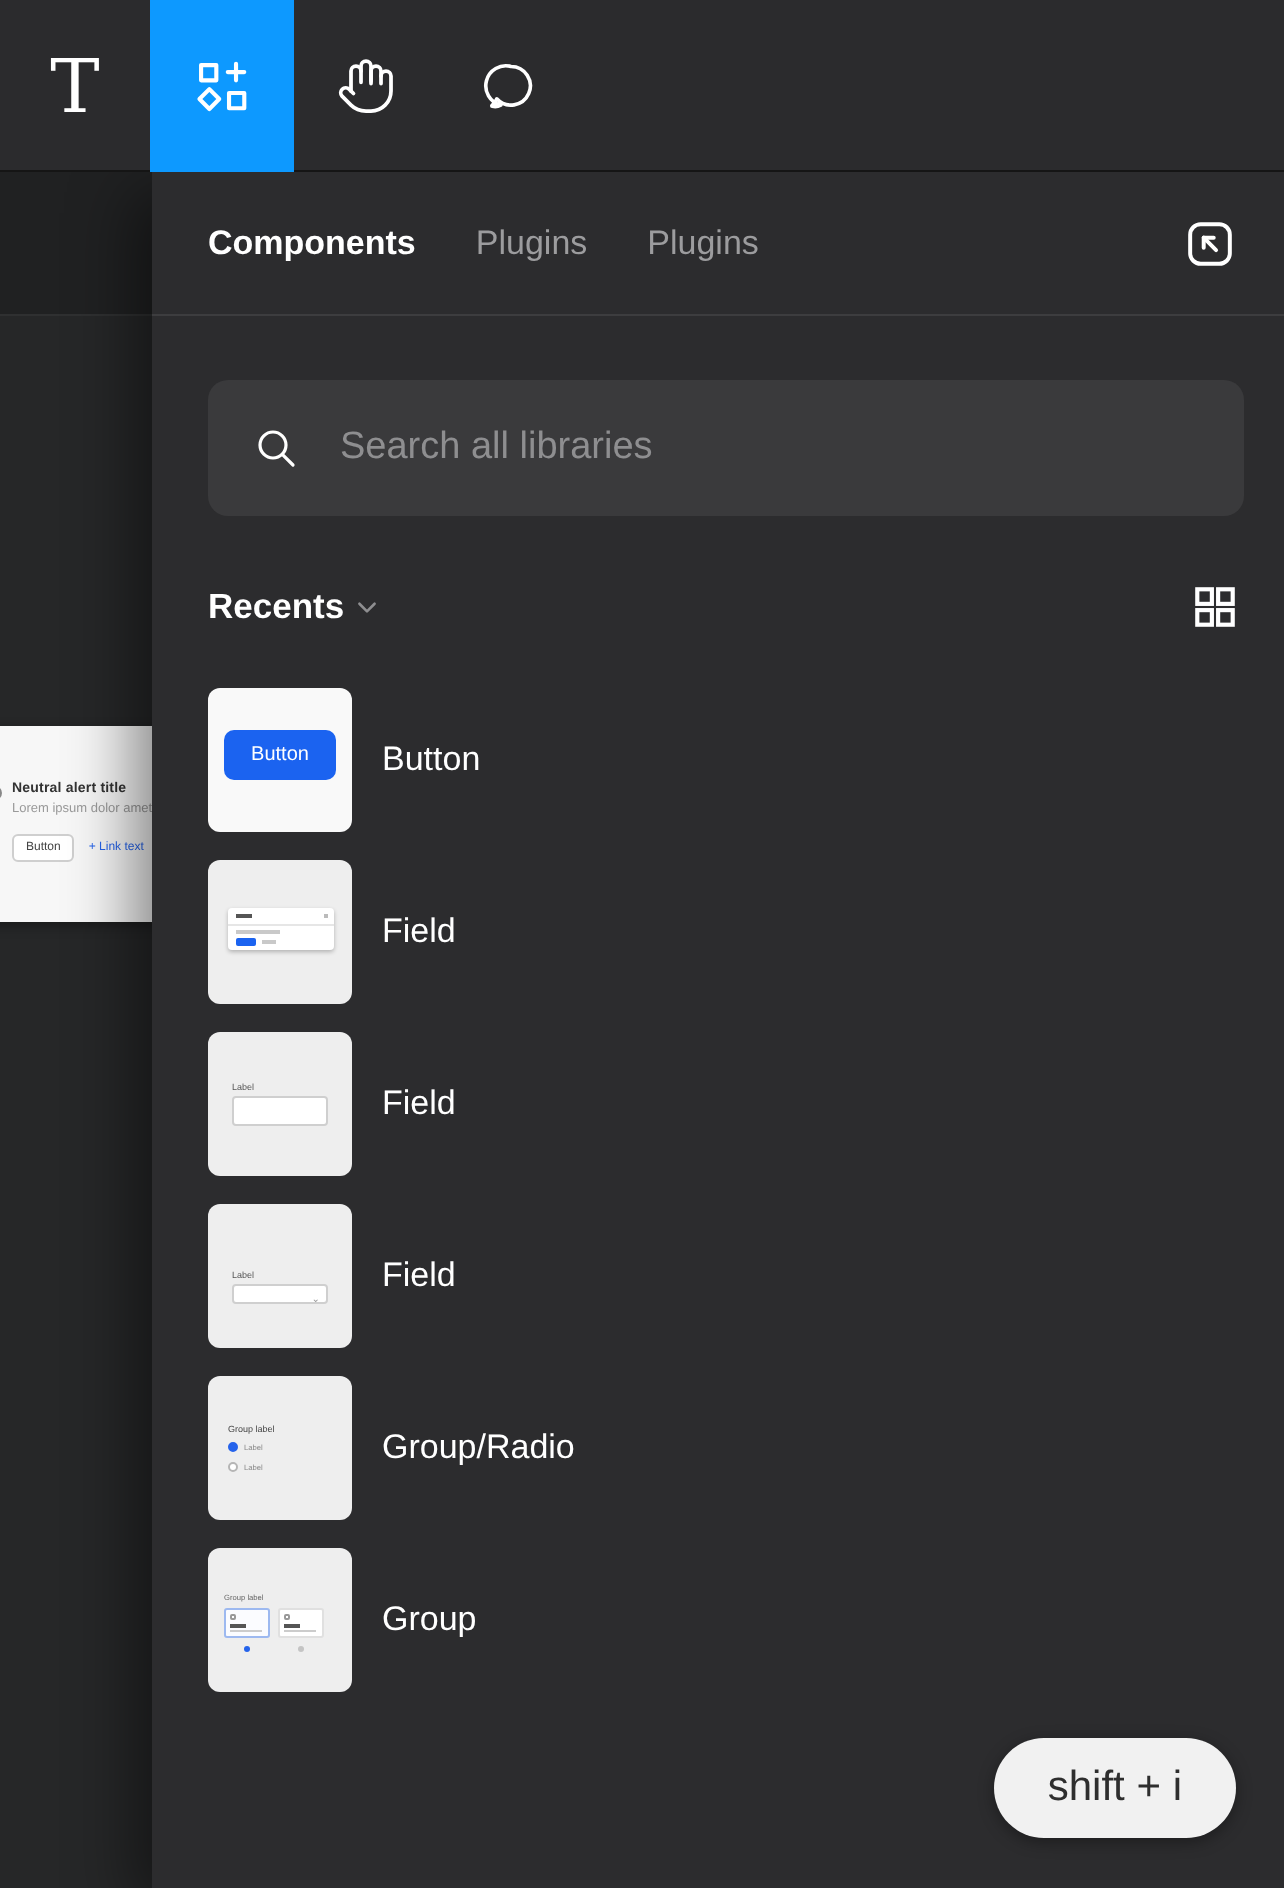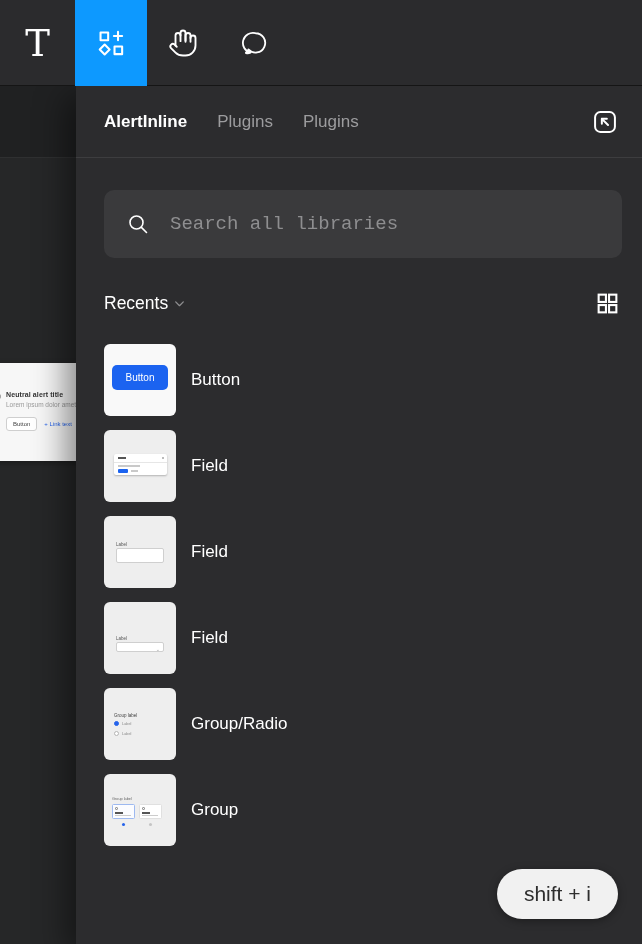--- a/index.html
+++ b/index.html
@@ -66,29 +66,29 @@
   .popout-btn { margin-left:auto; width:30px; height:30px; display:flex; align-items:center; justify-content:center; cursor:pointer; }
   .popout-btn svg { stroke:#fff; fill:none; stroke-linecap:round; stroke-linejoin:round; }
 
   .search-wrap {
     margin:32px 20px 0 28px; height:68px; background:#3a3a3c; border-radius:10px;
     display:flex; align-items:center; padding:0 22px; gap:20px; flex:none;
   }
   .search-wrap svg { stroke:#fff; fill:none; stroke-linecap:round; flex:none; }
   .search-input {
     flex:1; background:transparent; border:none; outline:none;
-    font-family:Liberation Mono, monospace;
+    font-family:Liberation Sans, sans-serif;
     font-size:19px; color:#e8e8e8;
   }
   .search-input::placeholder { color:#8e8e90; }
 
   .recents-row {
     margin:33px 22px 0 28px; display:flex; align-items:center; flex:none;
   }
-  .recents-title { font-size:17.5px; font-weight:normal; color:#fff; cursor:pointer; display:flex; align-items:center; gap:5px; }
+  .recents-title { font-size:17.5px; font-weight:bold; color:#fff; cursor:pointer; display:flex; align-items:center; gap:5px; }
   .recents-title svg { stroke:#8e8e90; fill:none; stroke-linecap:round; stroke-linejoin:round; }
   .grid-toggle { margin-left:auto; cursor:pointer; display:flex; }
   .grid-toggle svg { stroke:#fff; fill:none; }
 
   .items-list { margin-top:28px; padding:0 28px; overflow:hidden; }
   .item-row { display:flex; align-items:center; margin-bottom:14px; cursor:pointer; }
   .item-label { margin-left:15px; font-size:17px; font-weight:500; color:#fff; }
 
   .thumb {
     position:relative; flex:none; width:72px; height:72px;
@@ -186,21 +186,21 @@
     <div class="alert-actions">
       <span class="alert-btn">Button</span>
       <span class="alert-link">+ Link text</span>
     </div>
   </div>
 </div>
 
 <div class="panel">
 
   <div class="tabs-row">
-    <span class="tab active">AlertInline</span>
+    <span class="tab active">Components</span>
     <span class="tab">Plugins</span>
     <span class="tab">Plugins</span>
     <span class="popout-btn">
       <svg width="28" height="28" viewBox="0 0 24 24" stroke-width="1.7">
         <rect x="3.5" y="3.5" width="17" height="17" rx="4.5"></rect>
         <path d="M14.6 14.6 9.3 9.3"></path>
         <path d="M9.3 13.6V9.3h4.3"></path>
       </svg>
     </span>
   </div>

